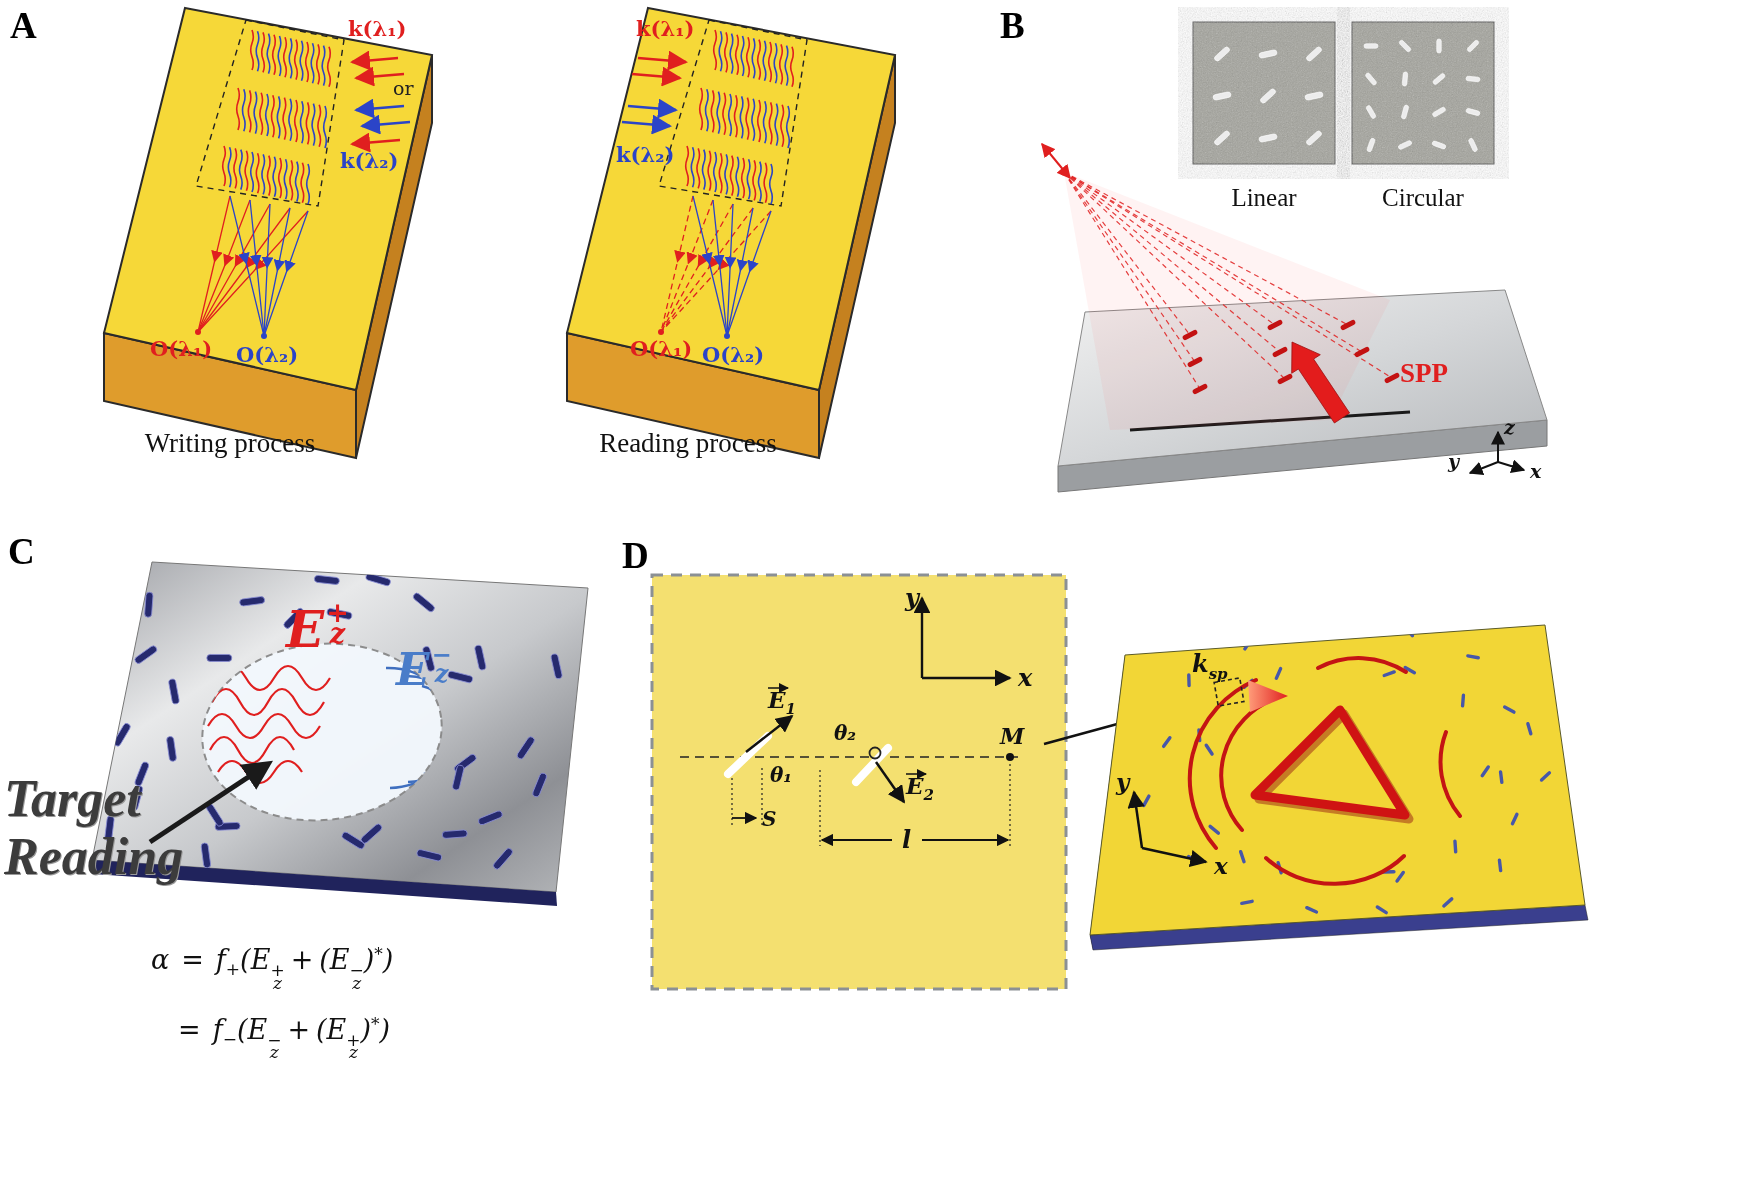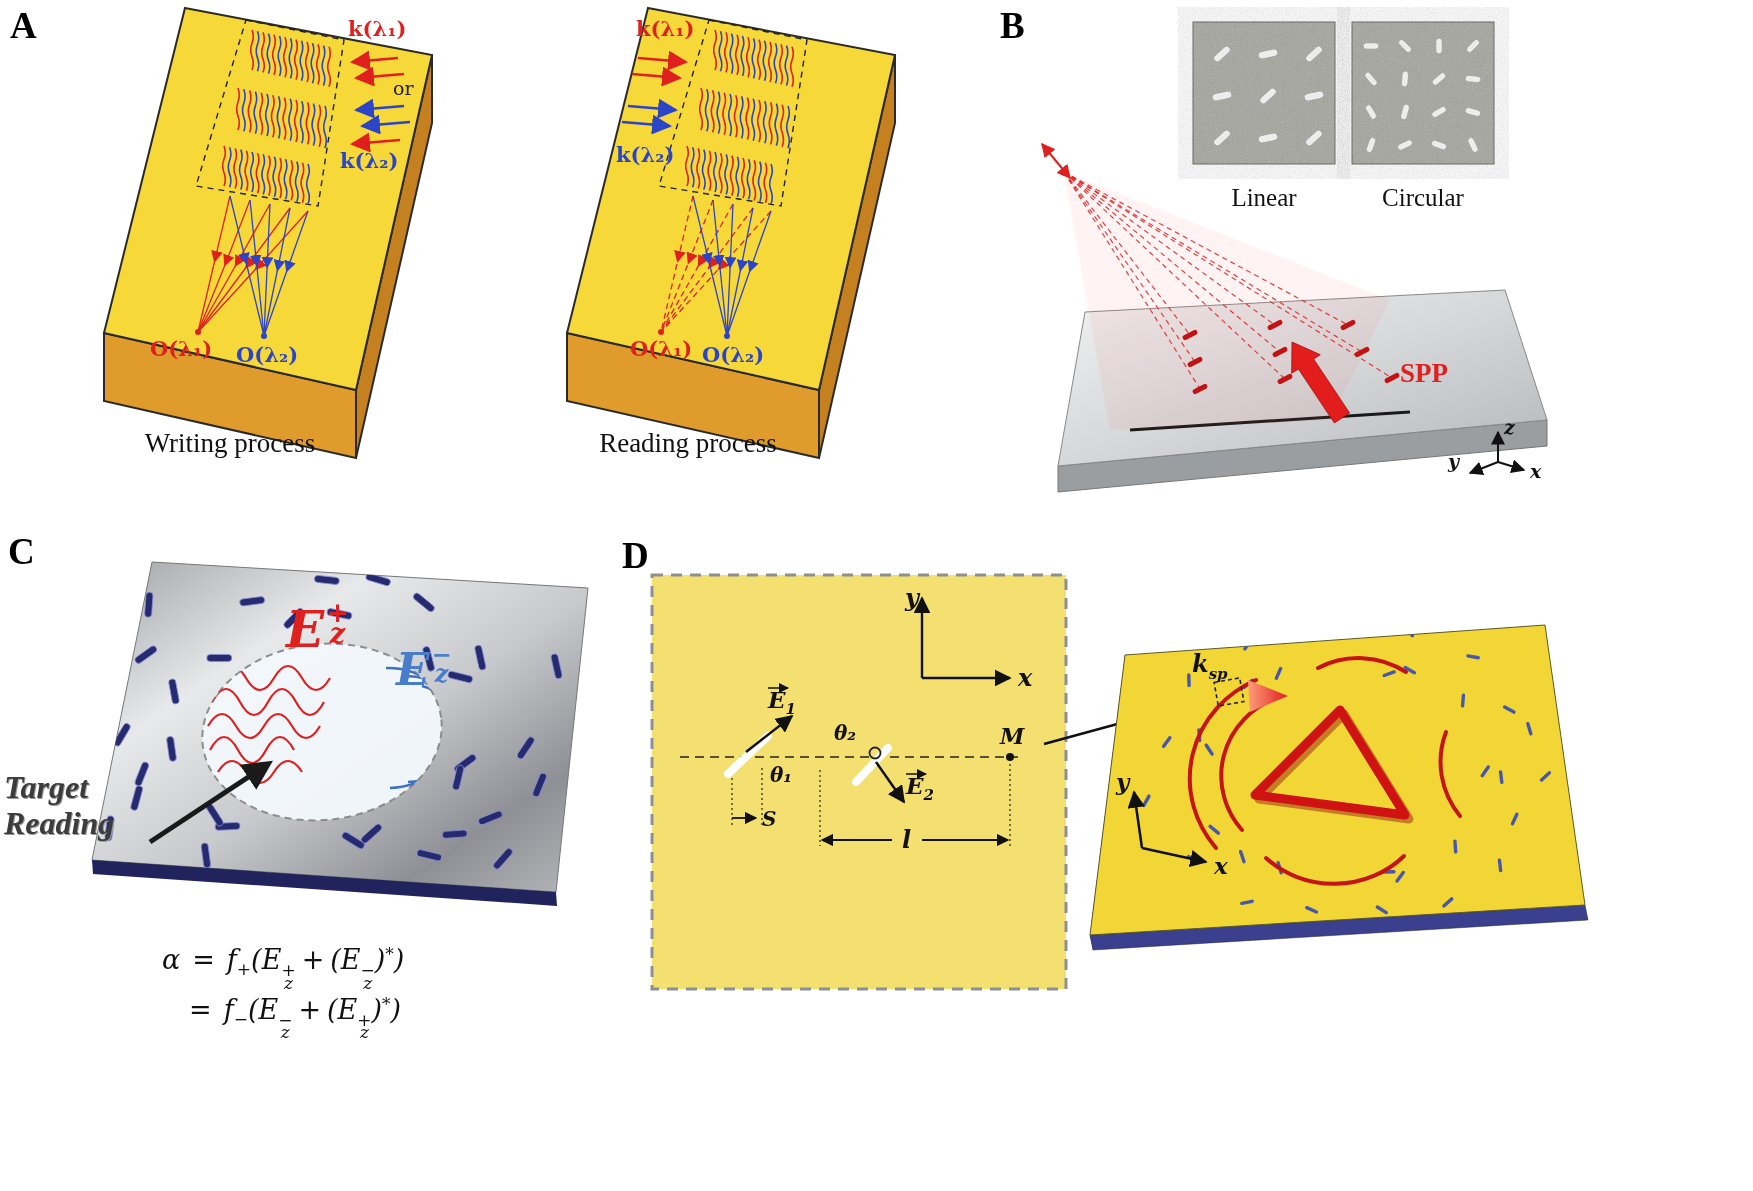--- a/index.html
+++ b/index.html
@@ -15,27 +15,27 @@
   .semcap{font-size:25px;fill:#111;}
   .spp{font-size:27px;font-weight:bold;fill:#e01f1f;}
   .red{fill:#e01f1f;}
   .blue{fill:#2b44c8;}
   .ez{position:absolute;font-family:"DejaVu Serif",serif;font-style:italic;font-weight:bold;display:flex;align-items:flex-start;}
   .ez .ss{display:inline-flex;flex-direction:column;align-items:center;line-height:0.78;margin-left:2px;}
   .ez-plus{color:#e01f1f;font-size:50px;}
   .ez-plus .ss{font-size:27px;margin-top:2px;}
   .ez-minus{color:#4a7dc9;font-size:44px;}
   .ez-minus .ss{font-size:24px;margin-top:2px;}
-  .target{position:absolute;font-family:"Liberation Serif",serif;font-style:italic;font-weight:bold;font-size:32px;color:#3c3c3c;line-height:1.12;text-shadow:1px 1px 0 #9a9a9a;}
+  .target{position:absolute;font-family:"Liberation Serif",serif;font-style:italic;font-weight:bold;font-size:52px;color:#3c3c3c;line-height:1.12;text-shadow:1px 1px 0 #9a9a9a;}
   .eq{position:absolute;font-family:"DejaVu Serif",serif;font-style:italic;font-size:27px;color:#111;}
   .eq .sub{font-size:17px;vertical-align:-6px;}
   .eq .sup{font-size:17px;vertical-align:9px;}
   .eq .ss{display:inline-flex;flex-direction:column;align-items:center;line-height:0.75;font-size:17px;vertical-align:-7px;}
   .eq .op{margin:0 6px;}
-  .eq-line2{margin-top:4px;margin-left:27px;}
+  .eq-line2{margin-top:24px;margin-left:27px;}
 </style>
 </head>
 <body>
 
 <div id="fig">
 
   <div class="plabel" style="left:10px;top:4px">A</div>
   <div class="plabel" style="left:1000px;top:4px">B</div>
   <div class="plabel" style="left:8px;top:530px">C</div>
   <div class="plabel" style="left:622px;top:534px">D</div>
@@ -417,21 +417,21 @@
       <span class="ss">
         <span>−</span>
         <span>z</span>
       </span>
   </div>
   <div class="target" style="left:4px;top:770px">
     <div>Target</div>
     <div>Reading</div>
   </div>
 
-  <div class="eq" style="left:162px;top:944px">
+  <div class="eq" style="left:151px;top:944px">
     <div>
       <span>α</span><span class="op"></span><span>=</span><span class="op"></span><span>f</span><span class="sub">+</span><span>(</span><span>E</span><span class="ss">
           <span>+</span>
           <span>z</span>
         </span><span class="op">+</span><span>(</span><span>E</span><span class="ss">
           <span>−</span>
           <span>z</span>
         </span><span>)</span><span class="sup">*</span><span>)</span>
     </div>
     <div class="eq-line2">

